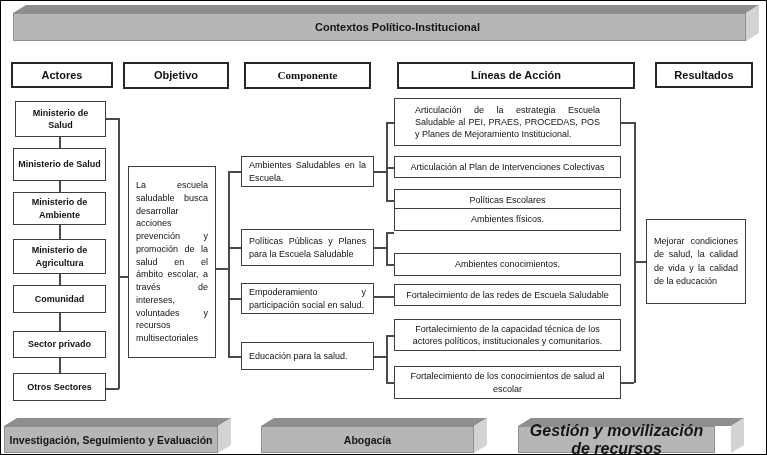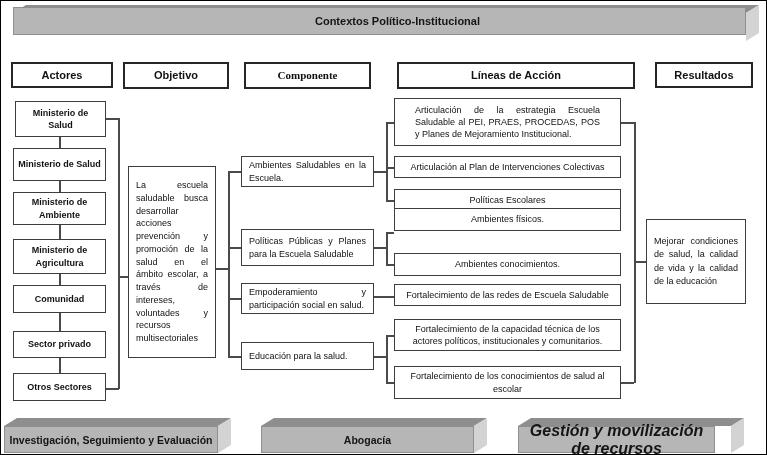--- a/index.html
+++ b/index.html
@@ -19,21 +19,21 @@
     position:absolute; background:#8e8e8e;
     clip-path:polygon(13px 0, 100% 0, calc(100% - 13px) 100%, 0 100%);
   }
   .slab-side{
     position:absolute; background:#d3d3d3;
     clip-path:polygon(0 8px, 100% 0, 100% calc(100% - 8px), 0 100%);
   }
   
   #banner-top{left:12px; top:4px; width:746px; height:8px;}
   #banner-side{left:745px; top:4px; width:13px; height:36px;}
-  #banner-front{left:12px; top:6px; width:733px; height:28px;padding-left:36px;}
+  #banner-front{left:12px; top:12px; width:733px; height:28px;padding-left:36px;}
   
   #bar1-top{left:3px; top:417px; width:227px; height:8px;}
   #bar1-side{left:217px; top:417px; width:13px; height:35px;}
   #bar1-front{left:3px; top:425px; width:214px; height:27px; font-size:10.5px;}
   #bar2-top{left:260px; top:417px; width:226px; height:8px;}
   #bar2-side{left:473px; top:417px; width:13px; height:35px;}
   #bar2-front{left:260px; top:425px; width:213px; height:27px; font-size:10.5px;}
   #bar3-top{left:517px; top:417px; width:226px; height:8px;}
   #bar3-side{left:730px; top:417px; width:13px; height:35px;}
   #bar3-front{left:517px; top:425px; width:197px; height:27px; font-size:16px;font-style:italic;}

